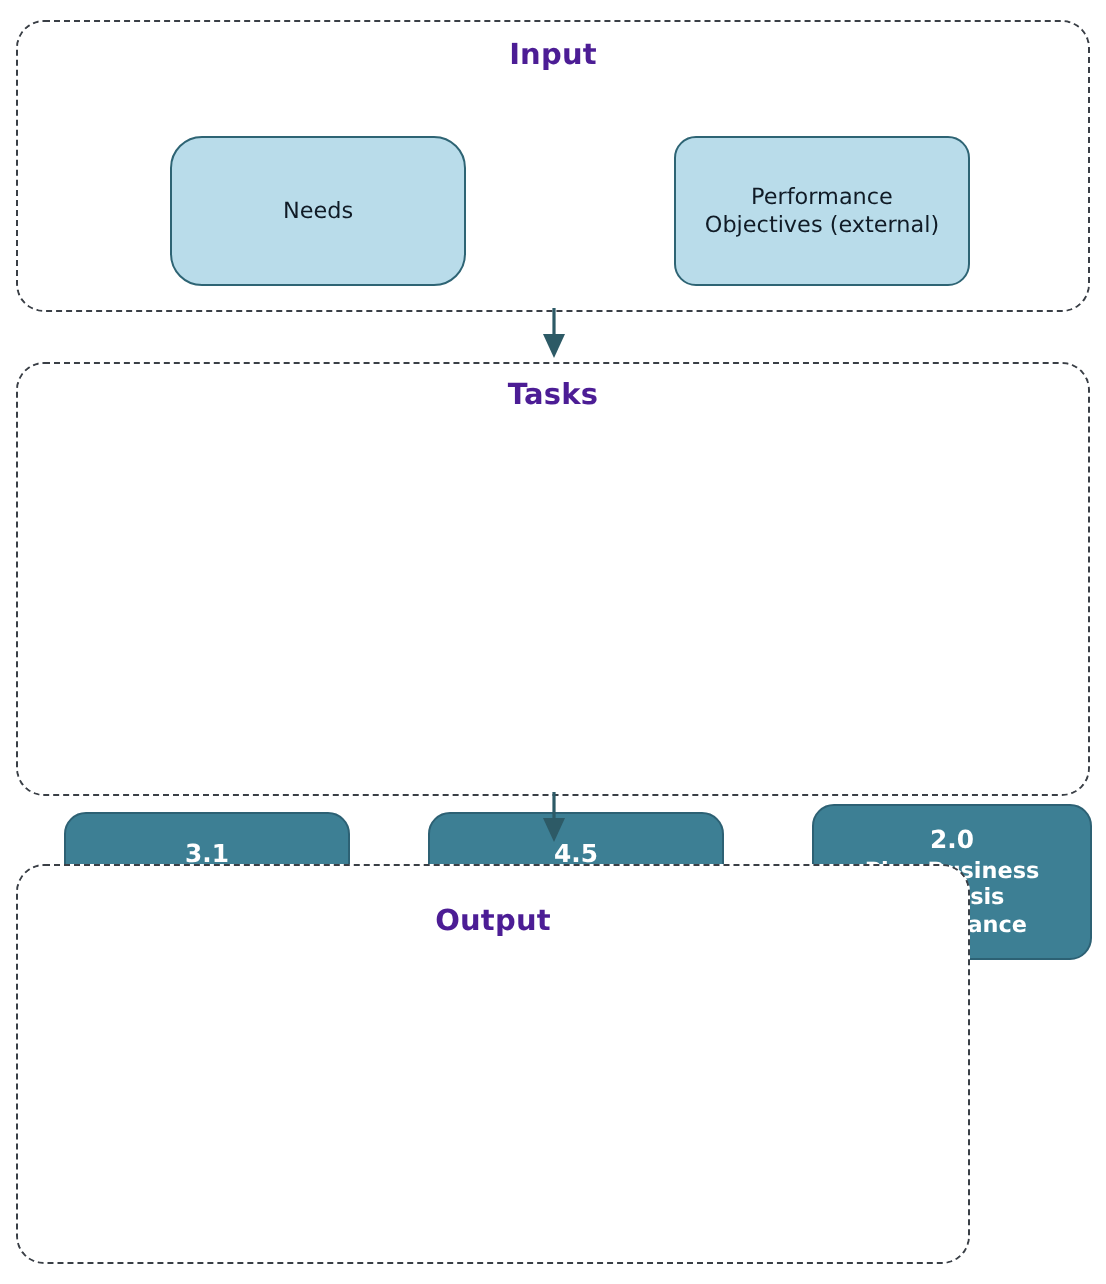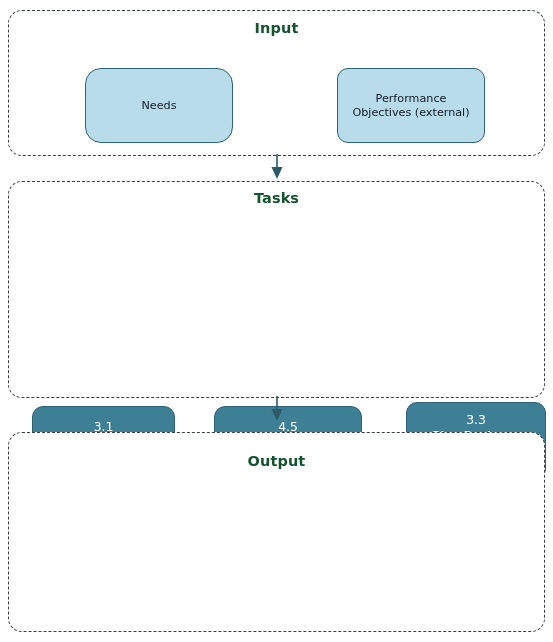--- a/index.html
+++ b/index.html
@@ -25,30 +25,30 @@
   
   .section {
     position: absolute;
     box-sizing: border-box;
     border: 1.6px dashed #3a3f46;
     border-radius: 14px;
     background: #ffffff;
   }
   #section-input  { left: 8px;  top: 10px;  width: 537px; height: 146px; }
   #section-tasks  { left: 8px;  top: 181px; width: 537px; height: 217px; }
-  #section-output { left: 8px;  top: 432px; width: 537px; height: 200px; }
+  #section-output { left: 8px;  top: 432px; width: 477px; height: 200px; }
 
   .section-title {
     position: absolute;
     left: 0;
     right: 0;
     text-align: center;
     font-size: 14.5px;
     font-weight: bold;
-    color: #14532d;
+    color: #4c1d95;
     letter-spacing: 0.1px;
   }
   #section-input  .section-title { top: 9px; }
   #section-tasks  .section-title { top: 8px; }
   #section-output .section-title { top: 20px; }
 
   
   .connector {
     position: absolute;
     width: 16px;
@@ -84,21 +84,21 @@
   .node.light .desc { font-weight: normal; }
 
   
   .node.dark {
     background: #3d7f94;
     border: 1.2px solid #2d6174;
     color: #ffffff;
     font-size: 11.2px;
     font-weight: bold;
   }
-  .node.dark .num  { font-weight: normal; font-size: 12.4px; padding-bottom: 1px; }
+  .node.dark .num  { font-weight: bold; font-size: 12.4px; padding-bottom: 1px; }
   .node.dark .desc { font-weight: bold; }
 
   
   #node-input-needs        { left: 76px;  top: 57px; width: 148px; height: 75px; border-radius: 16px; }
   #node-input-perfobj      { left: 328px; top: 57px; width: 148px; height: 75px; }
 
   
   #node-task-31 { left: 23px;  top: 224px; width: 143px; height: 70px; }
   #node-task-32 { left: 205px; top: 224px; width: 148px; height: 70px; }
   #node-task-33 { left: 397px; top: 220px; width: 140px; height: 78px; }
@@ -138,21 +138,21 @@
       <span class="num">3.1</span>
       <span class="desc">Plan Business<br>Analysis Approach</span>
     </div>
 
     <div class="node dark" id="node-task-32">
       <span class="num">4.5</span>
       <span class="desc">Plan Stakeholder<br>Engagement</span>
     </div>
 
     <div class="node dark" id="node-task-33">
-      <span class="num">3.3</span>
+      <span class="num">2.0</span>
       <span class="desc">Plan Business<br>Analysis<br>Governance</span>
     </div>
 
     <div class="node dark" id="node-task-34">
       <span class="num">3.4</span>
       <span class="desc">Plan Business<br>Analysis<br>Information<br>Management</span>
     </div>
 
     <div class="node dark" id="node-task-35">
       <span class="num">3.5</span>

